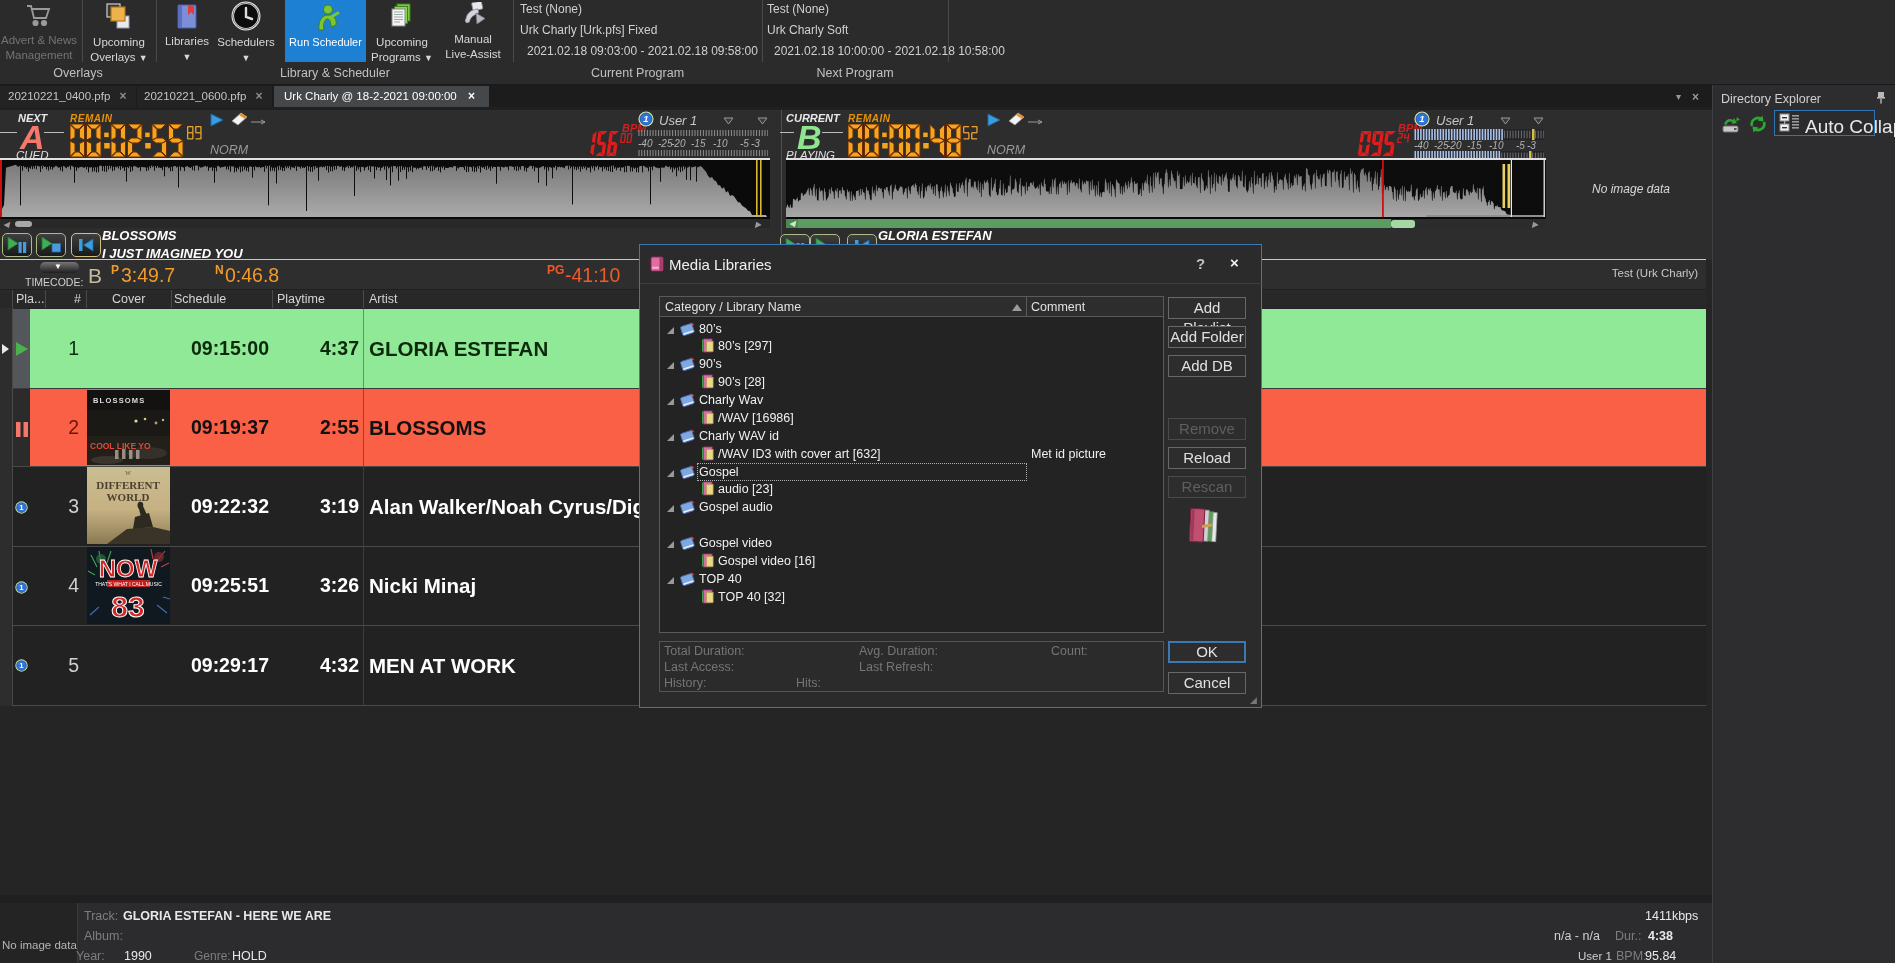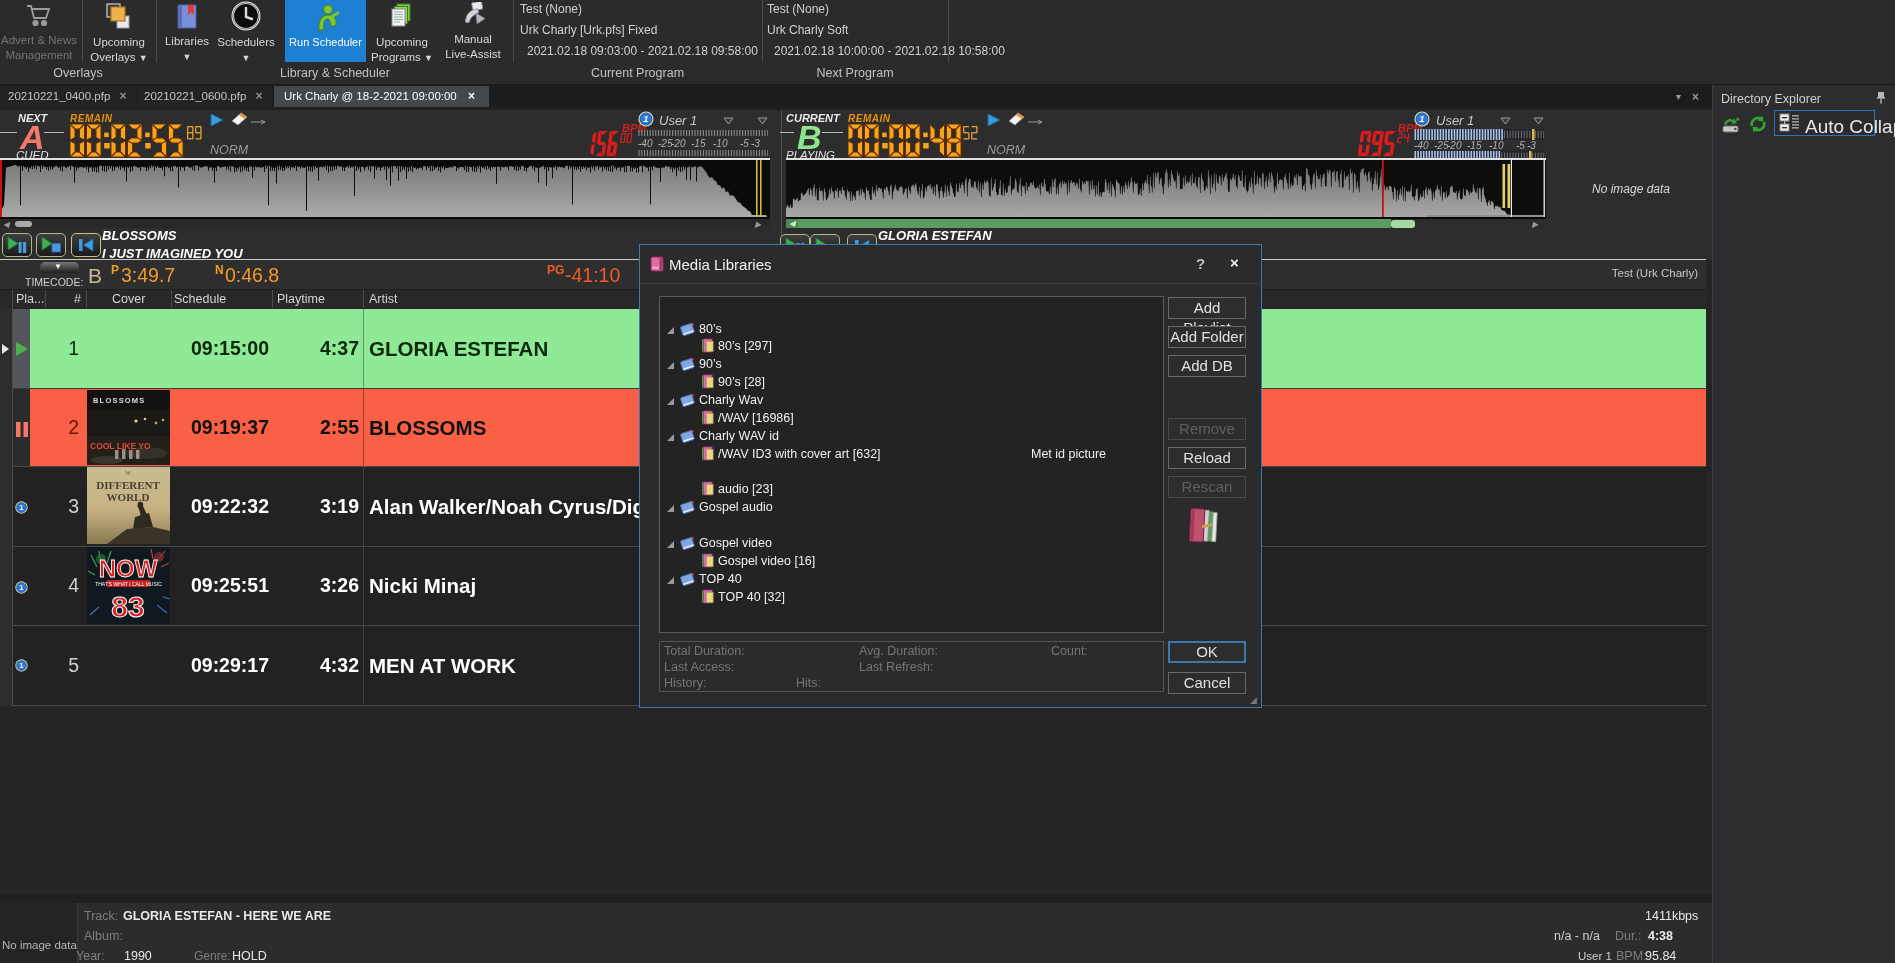--- a/index.html
+++ b/index.html
@@ -1292,20 +1292,26 @@
           <rect x="9.5" y="1.5" width="3" height="13" fill="#a43a6e"></rect>
           <rect x="2.2" y="10.8" width="6.5" height="1.8" fill="#f4c0d8"></rect>
         </svg>
       </div>
   <div class="abs" style="left:29px; top:11px; color:#f0f0f0; font-size:15px;">Media Libraries</div>
   <div class="abs" style="left:556px; top:10px; color:#c0c0c0; font-size:15px; font-weight:bold">?</div>
   <div class="abs" style="left:590px; top:9px; color:#f0f0f0; font-size:15px; font-weight:bold">×</div>
   <div class="abs" style="left:0px; top:38px; width:623px; height:1px; background:#3f3f3f"></div>
 
   <div class="abs" style="left:19px; top:51px; width:505px; height:337px; border:1px solid #5a5a5a; background:#232324;">
+    <div class="abs" style="left:0; top:0; width:503px; height:20px; background:#2d2d2d; border-bottom:1px solid #5a5a5a;">
+      <span class="abs" style="left:5px; top:3px; color:#e0e0e0; font-size:12.5px">Category / Library Name</span>
+      <span class="abs" style="left:352px; top:7px; width:0; height:0; border-bottom:7px solid #9a9a9a; border-left:5px solid transparent; border-right:5px solid transparent;"></span>
+      <div class="abs" style="left:366px; top:0; width:1px; height:20px; background:#5a5a5a"></div>
+      <span class="abs" style="left:371px; top:3px; color:#e0e0e0; font-size:12.5px">Comment</span>
+    </div>
     <div class="trow" style="top:23.5px">
           <span class="abs" style="left:6px;top:5px">
             <svg width="9" height="9" viewBox="0 0 9 9">
               <path d="M8 1 L8 8 L1 8 Z" fill="#9a9a9a"></path>
             </svg>
           </span>
           <span class="abs" style="left:19px;top:0px">
             <svg width="17" height="16" viewBox="0 0 17 16">
               <g transform="rotate(-18 8 9)">
                 <rect x="2.5" y="4" width="12" height="9.5" rx="1.5" fill="#7fa7e0"></rect>
@@ -1412,20 +1418,39 @@
             <svg width="14" height="15" viewBox="0 0 14 15">
               <rect x="1" y="1.5" width="3" height="12" fill="#3f9f48"></rect>
               <rect x="2.6" y="1" width="8.5" height="13" fill="#d86ca8"></rect>
               <rect x="2.6" y="1" width="8.5" height="13" fill="none" stroke="#9c3a72" stroke-width="0.8"></rect>
               <rect x="5.6" y="3.4" width="6.5" height="10" fill="#e8d88a"></rect>
               <rect x="5.6" y="3.4" width="6.5" height="10" fill="none" stroke="#b0a050" stroke-width="0.7"></rect>
             </svg>
           </span>
           <span class="abs" style="left:58px;top:1px">/WAV ID3 with cover art [632]</span>
           <span class="abs" style="left:371px;top:1px">Met id picture</span>
+        </div>
+        <div class="trow" style="top:166.5px">
+          <span class="abs" style="left:6px;top:5px">
+            <svg width="9" height="9" viewBox="0 0 9 9">
+              <path d="M8 1 L8 8 L1 8 Z" fill="#9a9a9a"></path>
+            </svg>
+          </span>
+          <span class="abs" style="left:19px;top:0px">
+            <svg width="17" height="16" viewBox="0 0 17 16">
+              <g transform="rotate(-18 8 9)">
+                <rect x="2.5" y="4" width="12" height="9.5" rx="1.5" fill="#7fa7e0"></rect>
+                <rect x="2.5" y="4" width="12" height="9.5" rx="1.5" fill="none" stroke="#4a6db0" stroke-width="0.9"></rect>
+                <rect x="3.2" y="11.2" width="10.6" height="1.6" fill="#e8eefc"></rect>
+              </g>
+              <path d="M12.2 1.2 L15.2 3.4 L13.2 4.8 Z" fill="#e04848"></path>
+            </svg>
+          </span>
+          <span class="abs" style="left:39px;top:1px">Gospel</span>
+          <div class="abs" style="left:37px;top:-1px;width:330px;height:18px;border:1px dotted #b0b0b0"></div>
         </div>
         <div class="trow" style="top:184.3px">
           <span class="abs" style="left:41px;top:0px">
             <svg width="14" height="15" viewBox="0 0 14 15">
               <rect x="1" y="1.5" width="3" height="12" fill="#3f9f48"></rect>
               <rect x="2.6" y="1" width="8.5" height="13" fill="#d86ca8"></rect>
               <rect x="2.6" y="1" width="8.5" height="13" fill="none" stroke="#9c3a72" stroke-width="0.8"></rect>
               <rect x="5.6" y="3.4" width="6.5" height="10" fill="#e8d88a"></rect>
               <rect x="5.6" y="3.4" width="6.5" height="10" fill="none" stroke="#b0a050" stroke-width="0.7"></rect>
             </svg>

